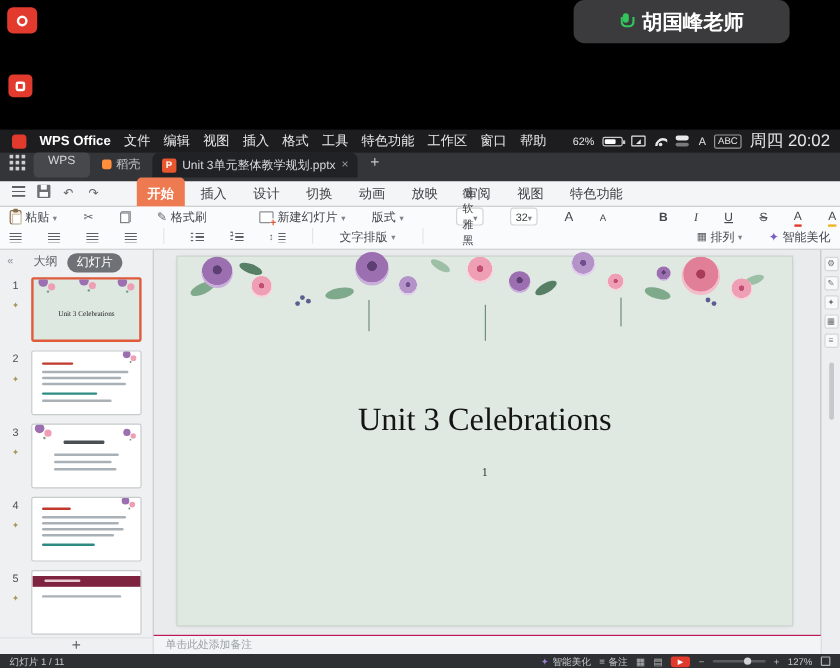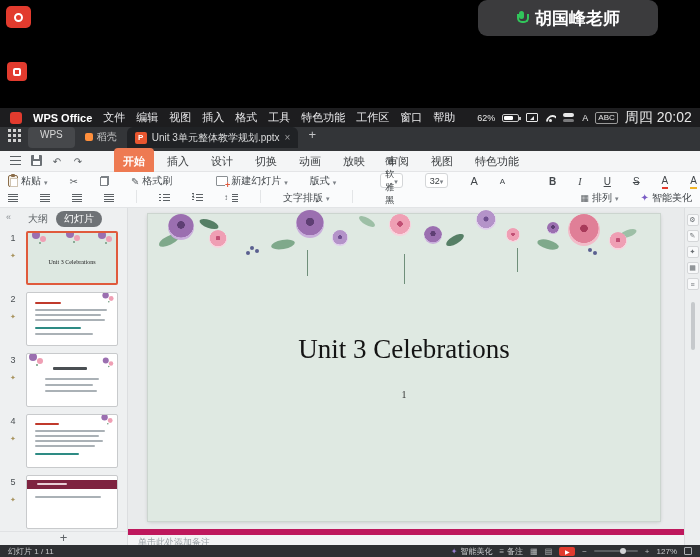--- a/index.html
+++ b/index.html
@@ -112,21 +112,21 @@
   .i-lsp::before { content:"↕"; position:absolute; left:-1px; top:-1px; font-size:8px; color:#5c6165; }
   .i-lsp::after  { content:""; position:absolute; right:0; top:0; width:6px; height:8px; background:repeating-linear-gradient(to bottom,#5c6165 0 1px,transparent 1px 2.5px); }
   .i-spark::before { content:"✦"; color:#7a5cc5; font-size:10px; }
   .i-arr::before { content:"▦"; color:#5c6165; font-size:9px; }
   .i-find::before { content:"◎"; color:#5c6165; font-size:9px; }
   .mla { margin-left:auto; }
 
   
   .bodyarea { position:absolute; left:0; top:208px; width:700px; height:337px; display:flex; }
   .sidebar { width:128px; background:#eef0f1; border-right:1px solid #dcdee0; position:relative; overflow:hidden; flex:none; }
-  .sb-head { display:flex; align-items:center; gap:8px; padding:3px 6px 2px 20px; font-size:10px; color:#5f6468; position:relative; }
+  .sb-head { display:flex; align-items:flex-start; gap:8px; padding:3px 6px 2px 20px; font-size:10px; color:#5f6468; position:relative; }
   .sb-collapse::before { content:"«"; position:absolute; left:6px; top:4px; font-size:9px; color:#8a8f93; }
   .sb-tab-active { background:#6e7276; color:#fff; border-radius:8px; padding:1px 8px; }
   .slist { padding-top:2px; }
   .srow { display:flex; align-items:flex-start; margin-bottom:7px; }
   .sgut { width:26px; display:flex; flex-direction:column; align-items:center; gap:1px; padding-top:2px; flex:none; }
   .snum { font-size:9px; color:#4a4f53; }
   .sstar::before { content:"✦"; font-size:7px; color:#a8935d; }
   .sthumb { width:92px; height:54px; background:#fff; border:1px solid #c8cacc; border-radius:2px; position:relative; overflow:hidden; }
   .srow.sel .sthumb { border:2px solid #e05a3c; }
   .sthumb.mint { background:#dde8e1; }
@@ -144,21 +144,21 @@
   .b { position:absolute; border-radius:50%; }
   .lf { position:absolute; border-radius:50%; }
   .stem { position:absolute; width:1px; background:#6f8f7a; }
   .fl-p  { background:radial-gradient(circle at 50% 42%,#5e3f73 0 18%,#9b6fb0 20% 62%,#c9aedb 64%); }
   .fl-pk { background:radial-gradient(circle at 50% 45%,#c14f74 0 16%,#ef9fb4 18% 60%,#f8d3de 62%); }
   .fl-rs { background:radial-gradient(circle at 50% 45%,#a83a5a 0 15%,#e07f97 17% 60%,#f2bcc9 62%); }
   .fl-lv { background:radial-gradient(circle at 50% 45%,#6f4f8f 0 16%,#b493c9 18% 60%,#e0cdec 62%); }
   .slide-title { position:absolute; left:0; right:0; top:39%; text-align:center; font-family:"Liberation Serif",serif; font-size:27px; color:#141414; }
   .slide-marker { position:absolute; left:0; right:0; top:57%; text-align:center; font-family:"Liberation Serif",serif; font-size:10px; color:#333; }
   .slide-sub { position:absolute; left:0; right:0; top:66%; text-align:center; padding-left:95px; font-family:"Liberation Serif",serif; font-weight:700; font-size:15px; color:#1c1c1c; }
-  .notes { position:absolute; left:0; right:0; bottom:0; height:16px; background:#f3f4f5; border-top:6px solid #be185d; font-size:9px; color:#99a0a5; line-height:15px; padding-left:10px; }
+  .notes { position:absolute; left:0; right:0; bottom:0; height:16px; background:#f3f4f5; border-top:1px solid #be185d; font-size:9px; color:#99a0a5; line-height:15px; padding-left:10px; }
 
   .rail { width:16px; background:#eceeef; border-left:1px solid #dcdee0; display:flex; flex-direction:column; align-items:center; gap:4px; padding-top:6px; flex:none; }
   .rbtn { width:12px; height:12px; background:#f8f9fa; border:1px solid #d4d6d8; border-radius:2px; font-size:7px; color:#6a6f73; display:flex; align-items:center; justify-content:center; }
   .r1::before { content:"⚙"; } .r2::before { content:"✎"; } .r3::before { content:"✦"; } .r4::before { content:"▦"; } .r5::before { content:"≡"; }
   .rthumb { width:4px; height:48px; background:#c6c9cc; border-radius:2px; margin-top:8px; }
 
   
   .statusbar { position:absolute; left:0; bottom:0; width:700px; height:12px; background:#2e3033;
                display:flex; align-items:center; padding:0 8px; gap:10px; font-size:8px; color:#c7c9cb; }
   .stright { margin-left:auto; display:flex; align-items:center; gap:7px; }

